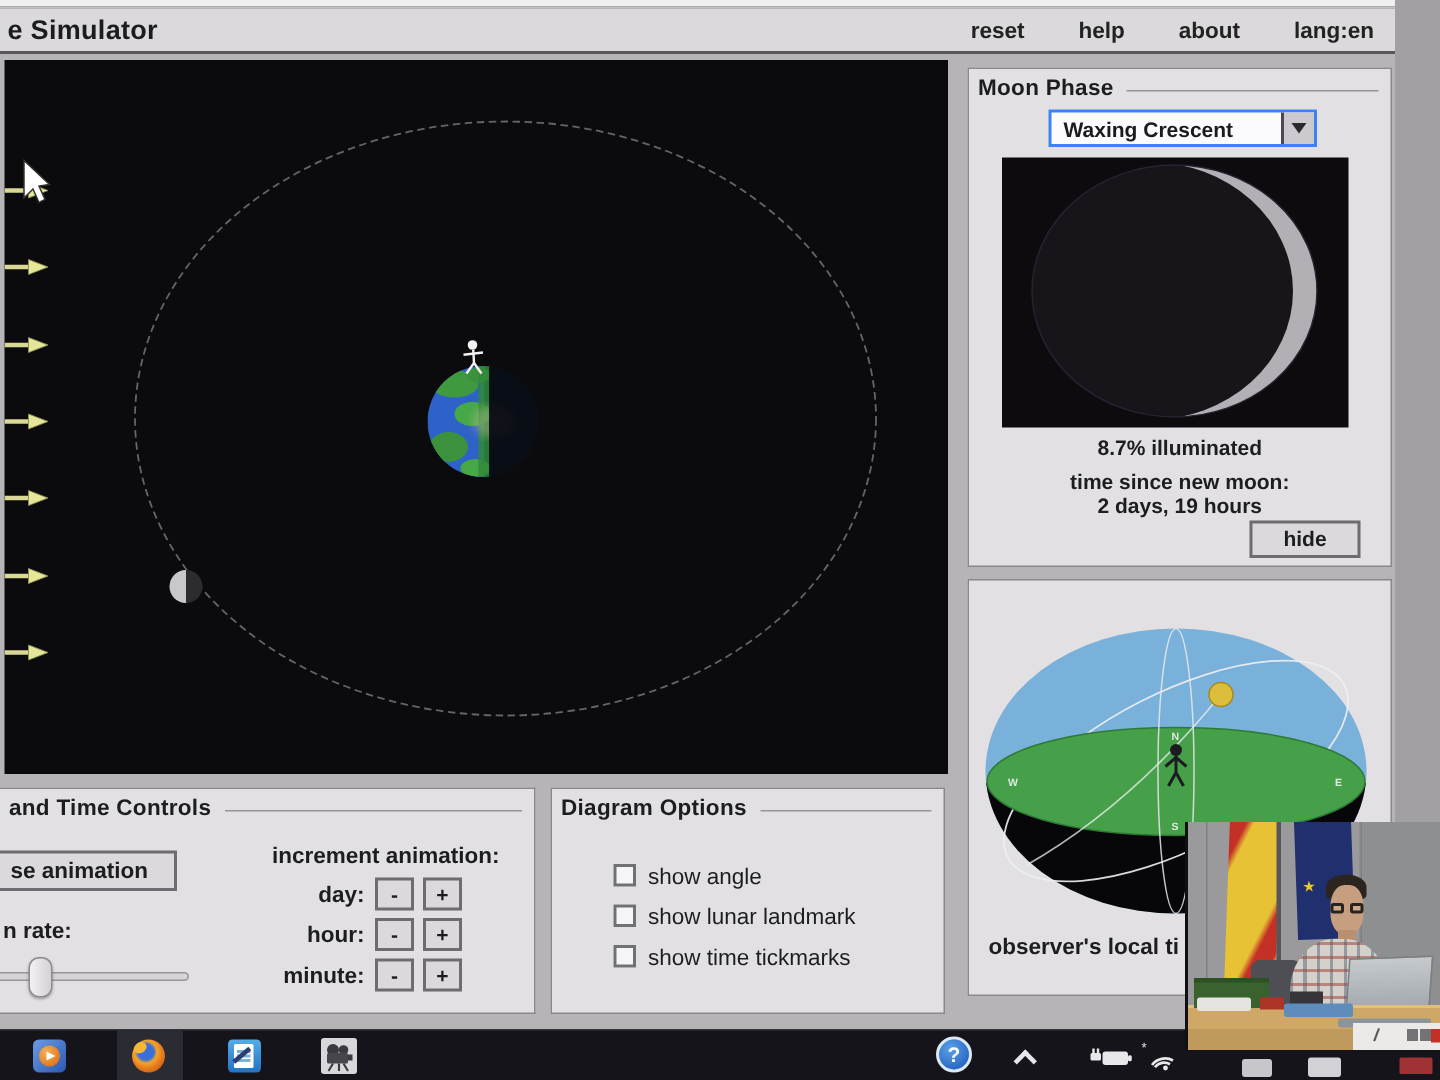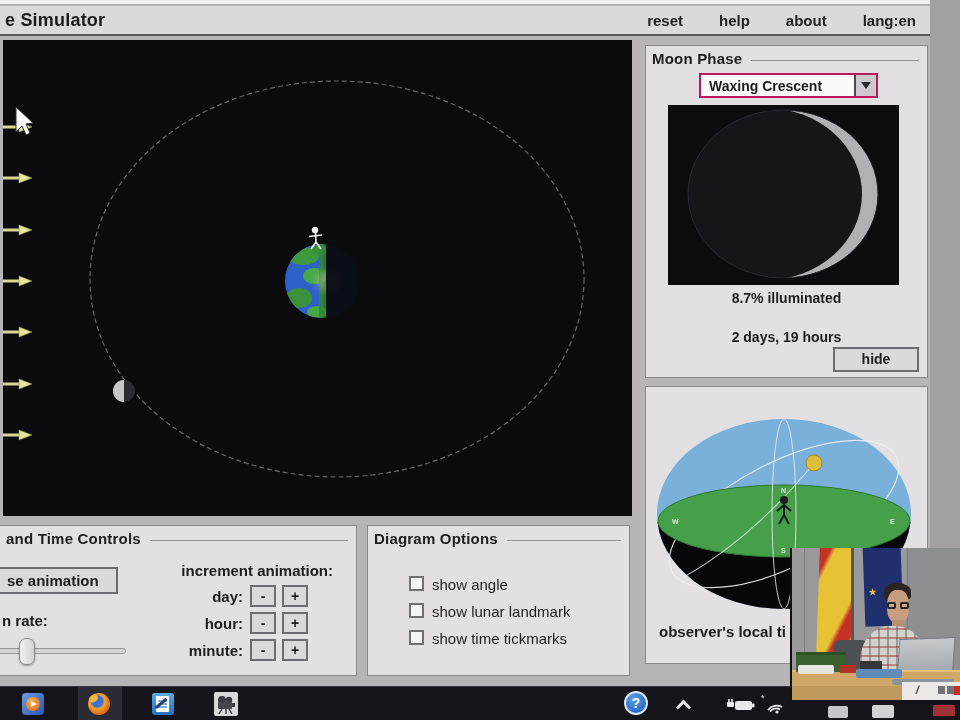--- a/index.html
+++ b/index.html
@@ -25,29 +25,29 @@
   .ptitle { font-size:15px; font-weight:bold; color:#1d1d1f; white-space:nowrap; letter-spacing:.2px; }
   .prule { flex:1; height:1px; background:#96939a; margin-left:9px; margin-top:3px; }
 
   .uibtn { position:absolute; background:#dcd9dd; border:2px solid #6e6c72; color:#1d1d1f;
            font-size:14px; font-weight:bold; text-align:center; cursor:pointer;
            font-family:"Liberation Sans","DejaVu Sans",sans-serif; }
 
   
   #moonPanel { left:645px; top:45px; width:283px; height:333px; }
   #phaseSelect { position:absolute; left:53px; top:27px; width:179px; height:25px; background:#fbfafc;
-                 border:2px solid #be185d; display:flex; align-items:center; cursor:pointer; }
+                 border:2px solid #3b82f6; display:flex; align-items:center; cursor:pointer; }
   #phaseSelect .val { font-size:14px; font-weight:bold; color:#1b1b1d; padding-left:8px; flex:1; }
   #phaseSelect .arrowbox { width:22px; height:100%; background:#cdcacf; border-left:2px solid #4c4a50;
                  display:flex; align-items:center; justify-content:center; }
   #phaseSelect .arrowbox .tri { width:0; height:0; border-left:5px solid transparent;
                  border-right:5px solid transparent; border-top:7px solid #2a2a2e; }
   #moonImg { position:absolute; left:22px; top:59px; width:231px; height:180px; background:#0d0b0e; }
   .mp-line { position:absolute; width:100%; text-align:center; font-size:14px; font-weight:bold; color:#1d1d1f; }
-  #hideBtn { left:187px; top:301px; width:86px; height:25px; line-height:21px; }
+  #hideBtn { left:187px; top:301px; width:74px; height:25px; line-height:21px; }
 
   
   #horizonPanel { left:645px; top:386px; width:283px; height:278px; }
   #horizonFooter { position:absolute; left:13px; top:236px; font-size:15px; font-weight:bold; color:#1d1d1f; white-space:nowrap; }
 
   
   #timePanel { left:0; top:525px; width:357px; height:151px; border-left:none; }
   #animBtn { left:-16px; top:41px; width:134px; height:27px; line-height:23px; text-align:left; padding-left:21px; font-size:15px; }
   #rateLabel { position:absolute; left:2px; top:86px; font-size:15px; font-weight:bold; color:#1d1d1f; }
   #rateTrack { position:absolute; left:-16px; top:122px; width:142px; height:6px; background:#d6d3d7;
@@ -243,20 +243,21 @@
             <ellipse cx="115" cy="89" rx="95" ry="84" fill="#b3b0b5"></ellipse>
             <ellipse cx="150" cy="60" rx="14" ry="10" fill="#9a979c" opacity="0.7"></ellipse>
             <ellipse cx="158" cy="120" rx="12" ry="14" fill="#a09da2" opacity="0.7"></ellipse>
             <ellipse cx="98" cy="89" rx="96" ry="86" fill="#17141a"></ellipse>
           </g>
           <ellipse cx="115" cy="89" rx="95" ry="84" fill="none" stroke="#262230" stroke-width="1"></ellipse>
         </svg>
       </div>
 
       <div class="mp-line" style="top:244px">8.7% illuminated</div>
+      <div class="mp-line" style="top:267px">time since new moon:</div>
       <div class="mp-line" style="top:283px">2 days, 19 hours</div>
 
       <button id="hideBtn" class="uibtn">hide</button>
     </div>
 
     <div id="horizonPanel" class="panel">
 
       <svg style="position:absolute;left:8px;top:30px" width="267" height="200" viewBox="0 0 267 200">
         <defs>
             <clipPath id="sphClip">

